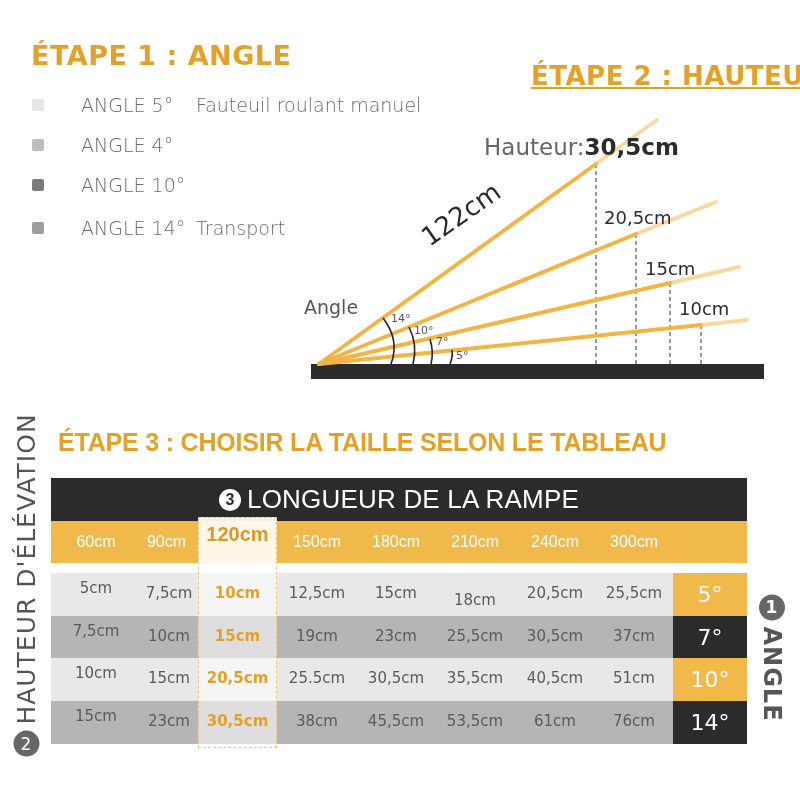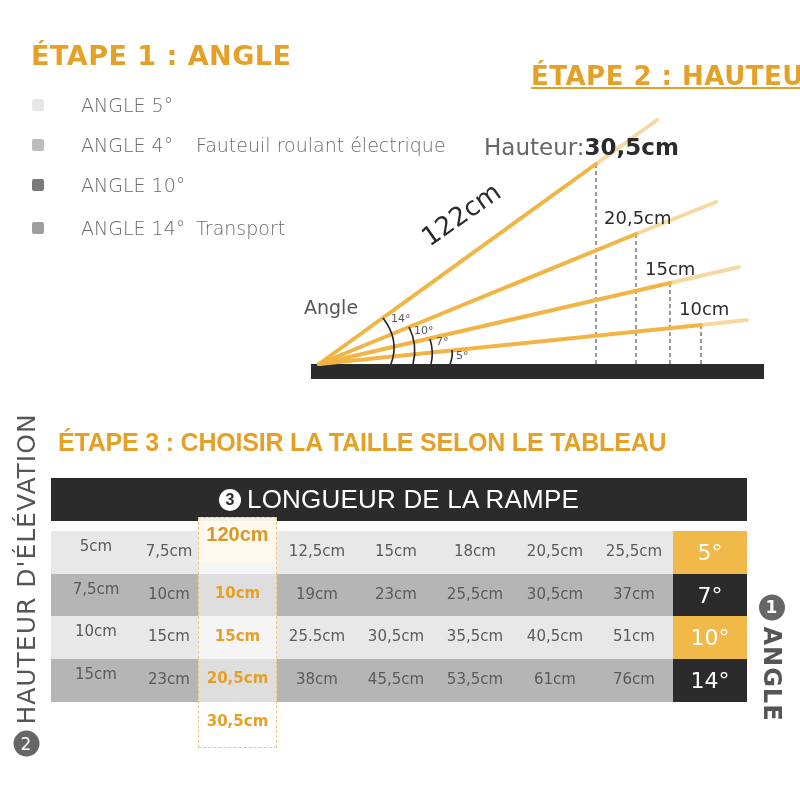--- a/index.html
+++ b/index.html
@@ -49,25 +49,25 @@
 </style>
 </head>
 <body>
 
 <div id="step1-title" class="abs step-title">ÉTAPE 1 : ANGLE</div>
 
 <div>
   <div class="legend-row" style="top:90px">
     <span class="legend-swatch" style="background:#e6e6e6"></span>
     <span class="legend-angle">ANGLE 5°</span>
+    <span class="legend-desc">Fauteuil roulant manuel</span>
   </div>
   <div class="legend-row" style="top:130px">
     <span class="legend-swatch" style="background:#bdbdbd"></span>
     <span class="legend-angle">ANGLE 4°</span>
-    <span class="legend-desc">Fauteuil roulant électrique</span>
   </div>
   <div class="legend-row" style="top:170px">
     <span class="legend-swatch" style="background:#7b7b7b"></span>
     <span class="legend-angle">ANGLE 10°</span>
   </div>
   <div class="legend-row" style="top:213px">
     <span class="legend-swatch" style="background:#9e9e9e"></span>
     <span class="legend-angle">ANGLE 14°</span>
     <span class="legend-desc">Transport</span>
   </div>
@@ -139,29 +139,39 @@
   </div>
 </div>
 
 <div id="hl-column-head" style="z-index: 3;"></div>
 <div id="hl-column" style="z-index: 3;"></div>
 <div id="table-wrap" style="z-index: 2;">
   <div id="table-title-bar">
     <span class="num-badge">3</span>
     <span>LONGUEUR DE LA RAMPE</span>
   </div>
+  <div id="length-row">
+    <span class="len-cell" style="position:absolute; left:6px; width:78px;">60cm</span>
+    <span class="len-cell" style="position:absolute; left:84px; width:63px;">90cm</span>
+
+    <span class="len-cell" style="position:absolute; left:226px; width:80px;">150cm</span>
+    <span class="len-cell" style="position:absolute; left:306px; width:78px;">180cm</span>
+    <span class="len-cell" style="position:absolute; left:384px; width:80px;">210cm</span>
+    <span class="len-cell" style="position:absolute; left:464px; width:80px;">240cm</span>
+    <span class="len-cell" style="position:absolute; left:544px; width:78px;">300cm</span>
+  </div>
 
   <div id="rows">
     <div class="data-row light">
       <span class="cell" style="position:absolute; left:6px; width:78px; top:6px;">5cm</span>
       <span class="cell" style="position:absolute; left:84px; width:68px; top:11px;">7,5cm</span>
 
       <span class="cell" style="position:absolute; left:226px; width:80px; top:11px;">12,5cm</span>
       <span class="cell" style="position:absolute; left:306px; width:78px; top:11px;">15cm</span>
-      <span class="cell" style="position:absolute; left:384px; width:80px; top:11px;">18cm</span>
+      <span class="cell" style="position:absolute; left:384px; width:80px; top:18px;">18cm</span>
       <span class="cell" style="position:absolute; left:464px; width:80px; top:11px;">20,5cm</span>
       <span class="cell" style="position:absolute; left:544px; width:78px; top:11px;">25,5cm</span>
       <span class="angle-cell orange">5°</span>
     </div>
     <div class="data-row dark">
       <span class="cell" style="position:absolute; left:6px; width:78px; top:6px;">7,5cm</span>
       <span class="cell" style="position:absolute; left:84px; width:68px; top:11px;">10cm</span>
 
       <span class="cell" style="position:absolute; left:226px; width:80px; top:11px;">19cm</span>
       <span class="cell" style="position:absolute; left:306px; width:78px; top:11px;">23cm</span>

